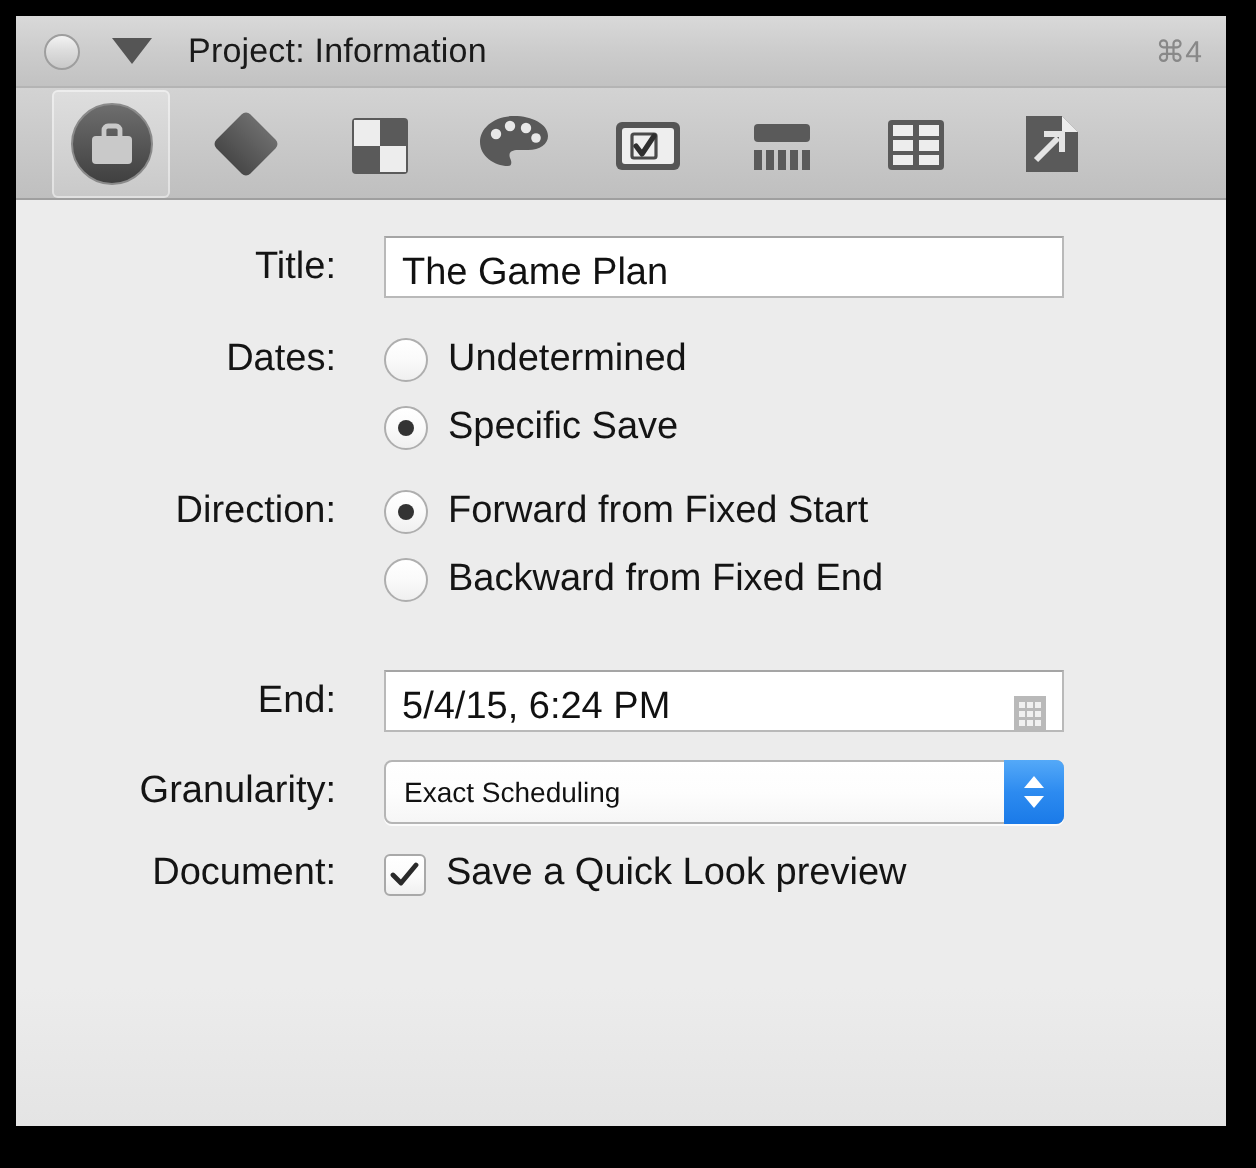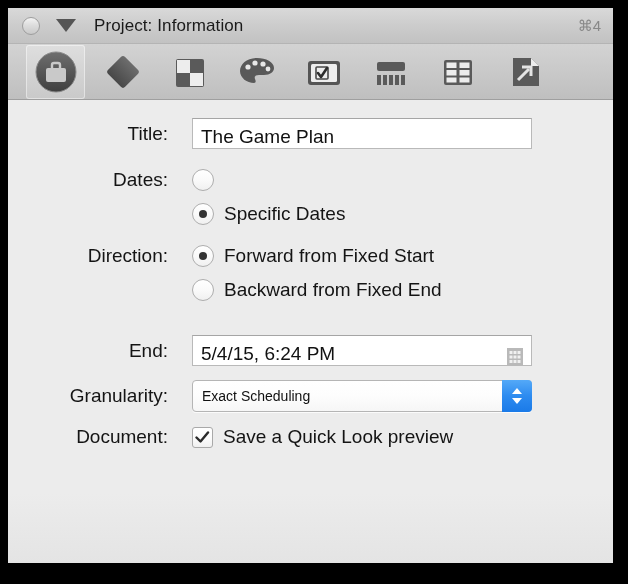--- a/index.html
+++ b/index.html
@@ -370,29 +370,30 @@
       </div>
     </div>
 
     <div class="spacer-14"></div>
 
     <div class="row">
       <div class="label-col">Dates:</div>
       <div class="field-col">
         <div class="radio-line">
           <span class="radio"></span>
+          <span class="radio-label">Undetermined</span>
         </div>
       </div>
     </div>
     <div class="row">
       <div class="label-col"></div>
       <div class="field-col">
         <div class="radio-line">
           <span class="radio checked"></span>
-          <span class="radio-label">Specific Dates</span>
+          <span class="radio-label">Specific Save</span>
         </div>
       </div>
     </div>
 
     <div class="spacer-8"></div>
 
     <div class="row">
       <div class="label-col">Direction:</div>
       <div class="field-col">
         <div class="radio-line">

